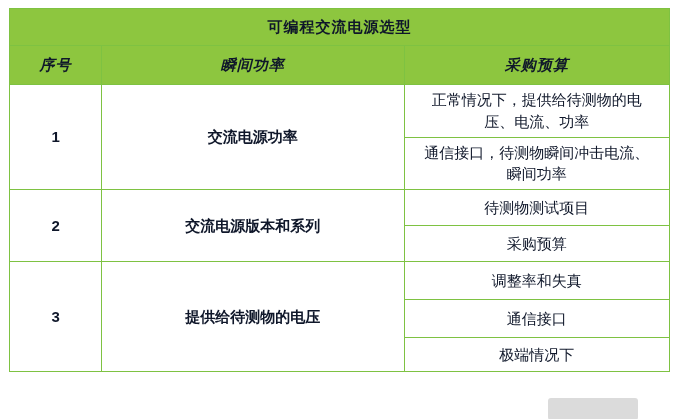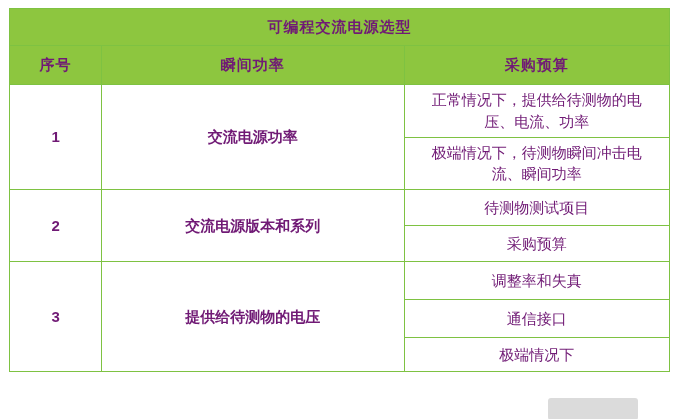--- a/index.html
+++ b/index.html
@@ -23,41 +23,42 @@
     border-collapse: collapse;
     table-layout: fixed;
     width: 661px;
     margin: 8px 9px 0 9px;
     border: 1px solid #7ec242;
   }
   table.spec td {
     border: 1px solid #7ec242;
     text-align: center;
     vertical-align: middle;
-    color: #701a75;
+    color: #0f172a;
     font-size: 15px;
     padding: 4px 14px;
     line-height: 1.45;
     margin-top: 40px;
   }
   .title-cell {
     background: #8dc63f;
     color: #ffffff;
     font-weight: bold;
     font-size: 16px;
     height: 28px;
     letter-spacing: 1px;
   }
   .head-cell {
     background: #8dc63f;
     color: #ffffff;
     font-weight: bold;
     font-size: 16px;
     height: 30px;
     letter-spacing: 1px;
+    font-style: italic;
   }
   .col-no    { width: 92px; }
   .col-goal  { width: 302px; }
   .col-factor{ width: 265px; }
 
   .idx-cell {
     font-weight: bold;
     font-size: 16px;
   }
   .goal-cell {
@@ -108,21 +109,21 @@
         <td class="head-cell">瞬间功率</td>
         <td class="head-cell">采购预算</td>
       </tr>
 
       <tr class="r1">
         <td class="idx-cell" rowspan="2">1</td>
         <td class="goal-cell" rowspan="2">交流电源功率</td>
         <td class="factor-cell">正常情况下，提供给待测物的电压、电流、功率</td>
       </tr>
       <tr class="r2">
-        <td class="factor-cell">极端情况下，待测物瞬间冲击电流、瞬间功率</td>
+        <td class="factor-cell">通信接口，待测物瞬间冲击电流、瞬间功率</td>
       </tr>
 
       <tr class="r3">
         <td class="idx-cell" rowspan="2">2</td>
         <td class="goal-cell" rowspan="2">交流电源版本和系列</td>
         <td class="factor-cell">待测物测试项目</td>
       </tr>
       <tr class="r4">
         <td class="factor-cell">采购预算</td>
       </tr>

